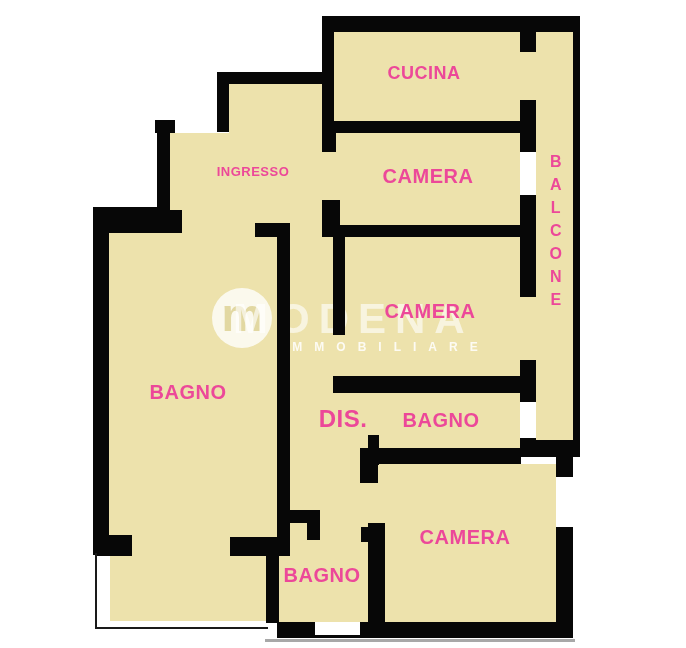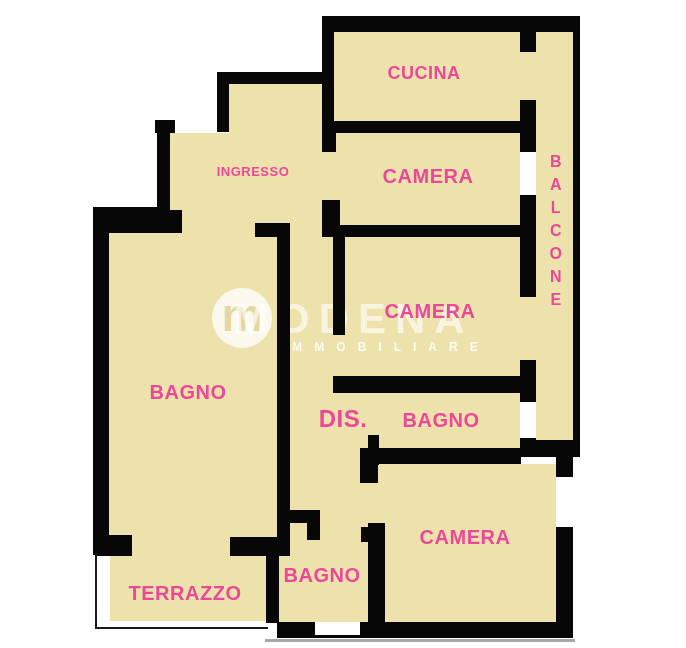--- a/index.html
+++ b/index.html
@@ -108,14 +108,13 @@
       <span>O</span>
       <span>N</span>
       <span>E</span>
     </div>
     <div class="room-label" style="left: 430px; top: 311px; font-size: 20px;">CAMERA</div>
     <div class="room-label" style="left: 188px; top: 392px; font-size: 20px;">BAGNO</div>
     <div class="room-label" style="left: 326px; top: 419px; font-size: 24px; margin-left: 17px;">DIS.</div>
     <div class="room-label" style="left: 441px; top: 420px; font-size: 20px;">BAGNO</div>
     <div class="room-label" style="left: 465px; top: 537px; font-size: 20px;">CAMERA</div>
     <div class="room-label" style="left: 322px; top: 575px; font-size: 20px;">BAGNO</div>
-    <div class="room-label" style="left: 185px; top: 593px; font-size: 20px;">TERRAZZO</div>
   </div>
 
 </body></html>

